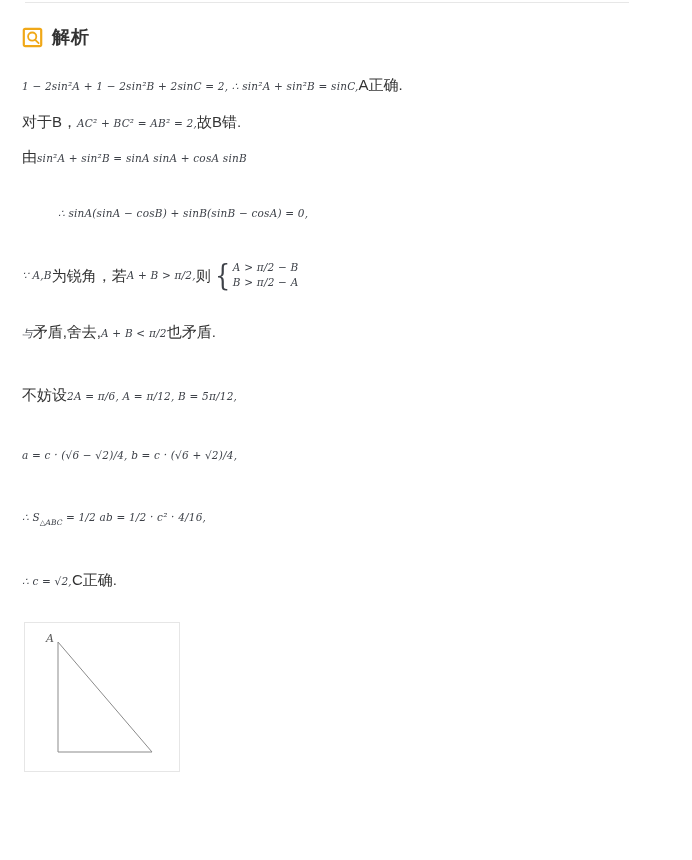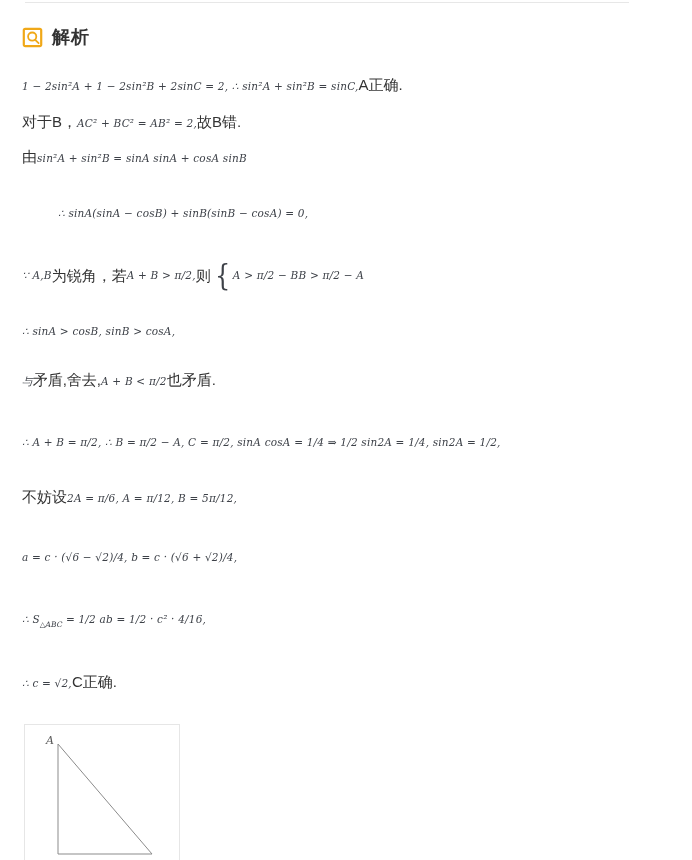--- a/index.html
+++ b/index.html
@@ -42,21 +42,21 @@
   .mb-l11{margin-bottom:42px;margin-top:24px;}
   .mb-l12{margin-bottom:32px;}
   .flexline{display:flex;align-items:center;}
   .flexline .cn,.flexline .math{display:inline-block;}
   .brace{
     font-family:"DejaVu Serif",serif;
     font-size:30px;font-weight:200;color:#3d4148;
     line-height:32px;margin-left:2px;
     transform:scaleX(0.8);
   }
-  .cases{display:flex;flex-direction:row;justify-content:center;margin-left:1px;}
+  .cases{display:flex;flex-direction:column;justify-content:center;margin-left:1px;}
   .cases .math{line-height:15px;}
   sub.math-sub{
     font-family:"DejaVu Serif",serif;font-style:italic;
     font-size:7.5px;color:#3d4148;
   }
   .figure-box{
     position:relative;
     width:154px;height:148px;
     border:1px solid #e6e6e6;
     margin-left:2px;
@@ -108,31 +108,25 @@
         <span class="cn">为锐角，若</span>
         <span class="math">A + B &gt; π/2,</span>
         <span class="cn">则</span>
       <span class="brace">{</span>
       <div class="cases">
         <span class="math">A &gt; π/2 − B</span>
         <span class="math">B &gt; π/2 − A</span>
       </div>
     </div>
 
-    <p class="line mb-l6">
-      <span class="math">∴ sinA &gt; cosB, sinB &gt; cosA,</span>
-    </p>
 
     <p class="line mb-l7">
       <span class="math">与</span><span class="cn">矛盾,舍去,</span><span class="math">A + B &lt; π/2</span><span class="cn">也矛盾.</span>
     </p>
 
-    <p class="line mb-l8">
-      <span class="math">∴ A + B = π/2, ∴ B = π/2 − A, C = π/2, sinA cosA = 1/4 ⇒ 1/2 sin2A = 1/4, sin2A = 1/2,</span>
-    </p>
 
     <p class="line mb-l9">
       <span class="cn">不妨设</span><span class="math">2A = π/6, A = π/12, B = 5π/12,</span>
     </p>
 
     <p class="line mb-l10">
       <span class="math">a = c · (√6 − √2)/4, b = c · (√6 + √2)/4,</span>
     </p>
 
     <p class="line mb-l11">

